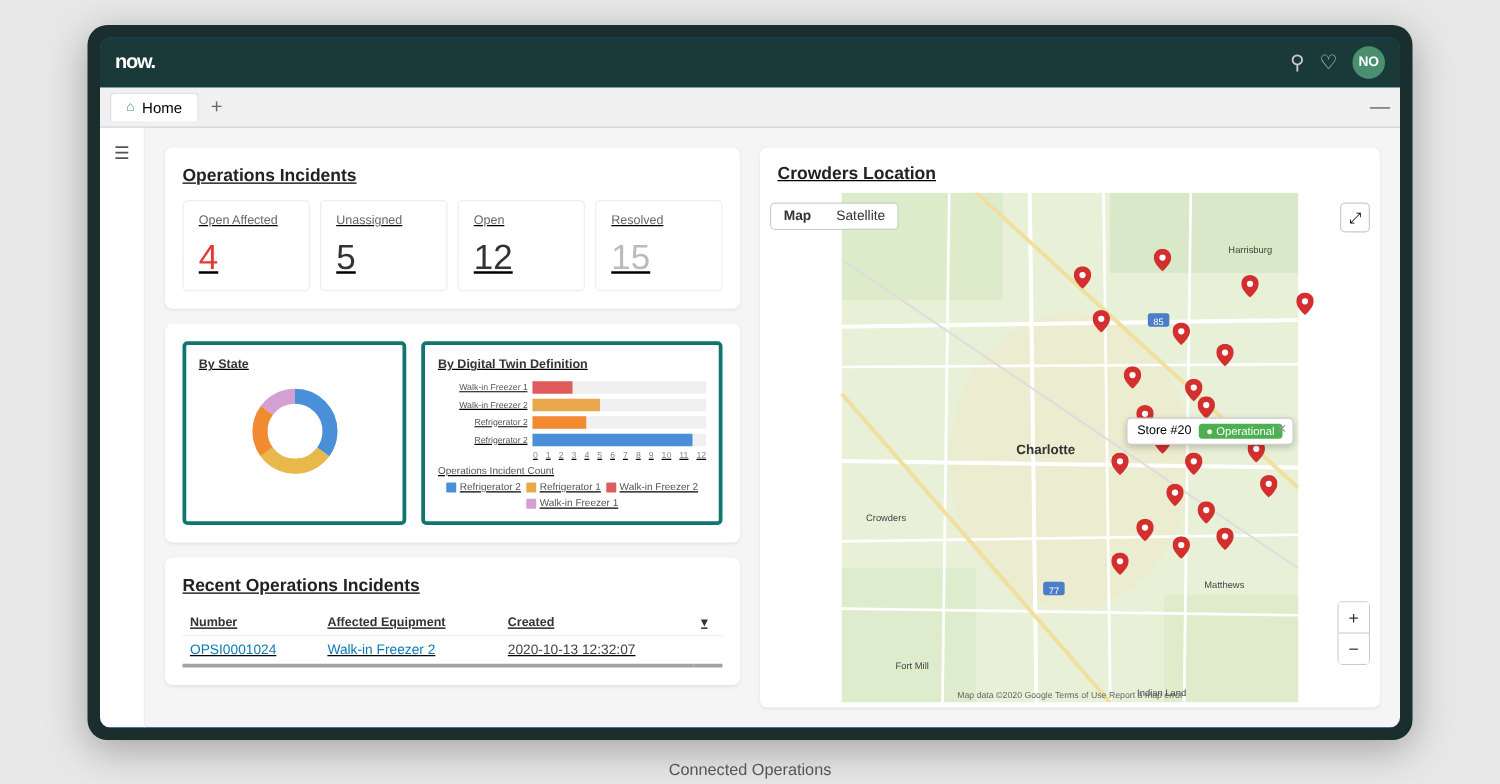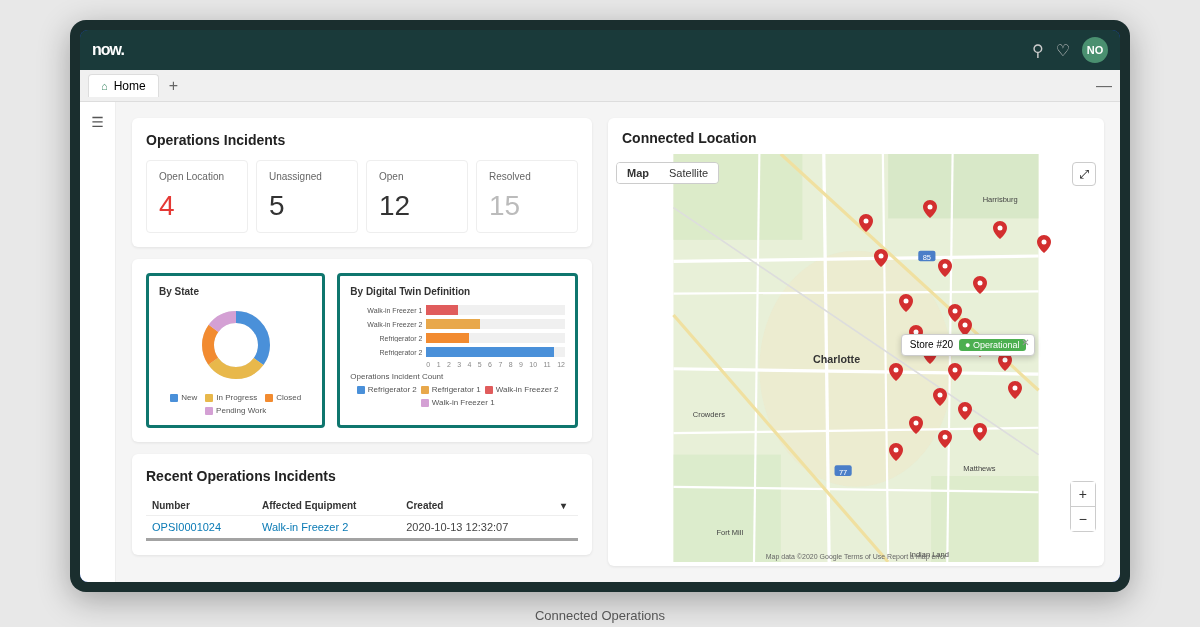--- a/index.html
+++ b/index.html
@@ -149,20 +149,21 @@
     }
 
     
     .content-area {
       flex: 1;
       background: #f5f5f5;
       padding: 16px;
       display: flex;
       gap: 16px;
       overflow: hidden;
+      text-decoration: underline;
     }
 
     
     .left-panel {
       flex: 0 0 460px;
       display: flex;
       flex-direction: column;
       gap: 12px;
     }
 
@@ -541,21 +542,21 @@
 
         <div class="content-area">
 
           <div class="left-panel">
 
             <div class="panel-card">
               <div class="panel-title">Operations Incidents</div>
               <div class="stats-row">
 
               <div class="stat-card">
-    <div class="stat-label">Open Location</div>
+    <div class="stat-label">Open Affected</div>
     <div class="stat-value red">4</div>
   </div>
                   <div class="stat-card">
     <div class="stat-label">Unassigned</div>
     <div class="stat-value ">5</div>
   </div>
                   <div class="stat-card">
     <div class="stat-label">Open</div>
     <div class="stat-value ">12</div>
   </div>
@@ -577,39 +578,20 @@
                       <circle cx="40" cy="40" r="28" fill="none" stroke="#e0e0e0" stroke-width="12"></circle>
 
                       <circle cx="40" cy="40" r="28" fill="none" stroke="#4a90d9" stroke-width="12" stroke-dasharray="61.6 114.4" stroke-dashoffset="0" transform="rotate(-90 40 40)"></circle>
 
                       <circle cx="40" cy="40" r="28" fill="none" stroke="#e8b84b" stroke-width="12" stroke-dasharray="52.8 123.2" stroke-dashoffset="-61.6" transform="rotate(-90 40 40)"></circle>
 
                       <circle cx="40" cy="40" r="28" fill="none" stroke="#f28b30" stroke-width="12" stroke-dasharray="35.2 140.8" stroke-dashoffset="-114.4" transform="rotate(-90 40 40)"></circle>
 
                       <circle cx="40" cy="40" r="28" fill="none" stroke="#d4a0d4" stroke-width="12" stroke-dasharray="26.4 149.6" stroke-dashoffset="-149.6" transform="rotate(-90 40 40)"></circle>
                     </svg>
-                    <div class="donut-legend">
-
-                    <div class="legend-item">
-                          <div class="legend-dot" style="background:#4a90d9"></div>
-                          <span>New</span>
-                        </div>
-                        <div class="legend-item">
-                          <div class="legend-dot" style="background:#e8b84b"></div>
-                          <span>In Progress</span>
-                        </div>
-                        <div class="legend-item">
-                          <div class="legend-dot" style="background:#f28b30"></div>
-                          <span>Closed</span>
-                        </div>
-                        <div class="legend-item">
-                          <div class="legend-dot" style="background:#d4a0d4"></div>
-                          <span>Pending Work</span>
-                        </div>
-                      </div>
                   </div>
                 </div>
 
                 <div class="chart-box bar-chart-box">
                   <div class="chart-title">By Digital Twin Definition</div>
                   <div class="bar-rows-container">
 
                   <div class="bar-row">
     <div class="bar-label">Walk-in Freezer 1</div>
     <div class="bar-track">
@@ -696,21 +678,21 @@
     <td></td>
   </tr>
                   </tbody>
               </table>
             </div>
 
           </div>
 
           <div class="right-panel">
             <div class="map-card">
-              <div class="map-panel-title">Connected Location</div>
+              <div class="map-panel-title">Crowders Location</div>
               <div class="map-container">
 
                 
                 <div class="map-toggle">
                   <button class="map-toggle-btn active">Map</button>
                   <button class="map-toggle-btn">Satellite</button>
                 </div>
 
                 
                 <div class="map-fullscreen">⤢</div>

